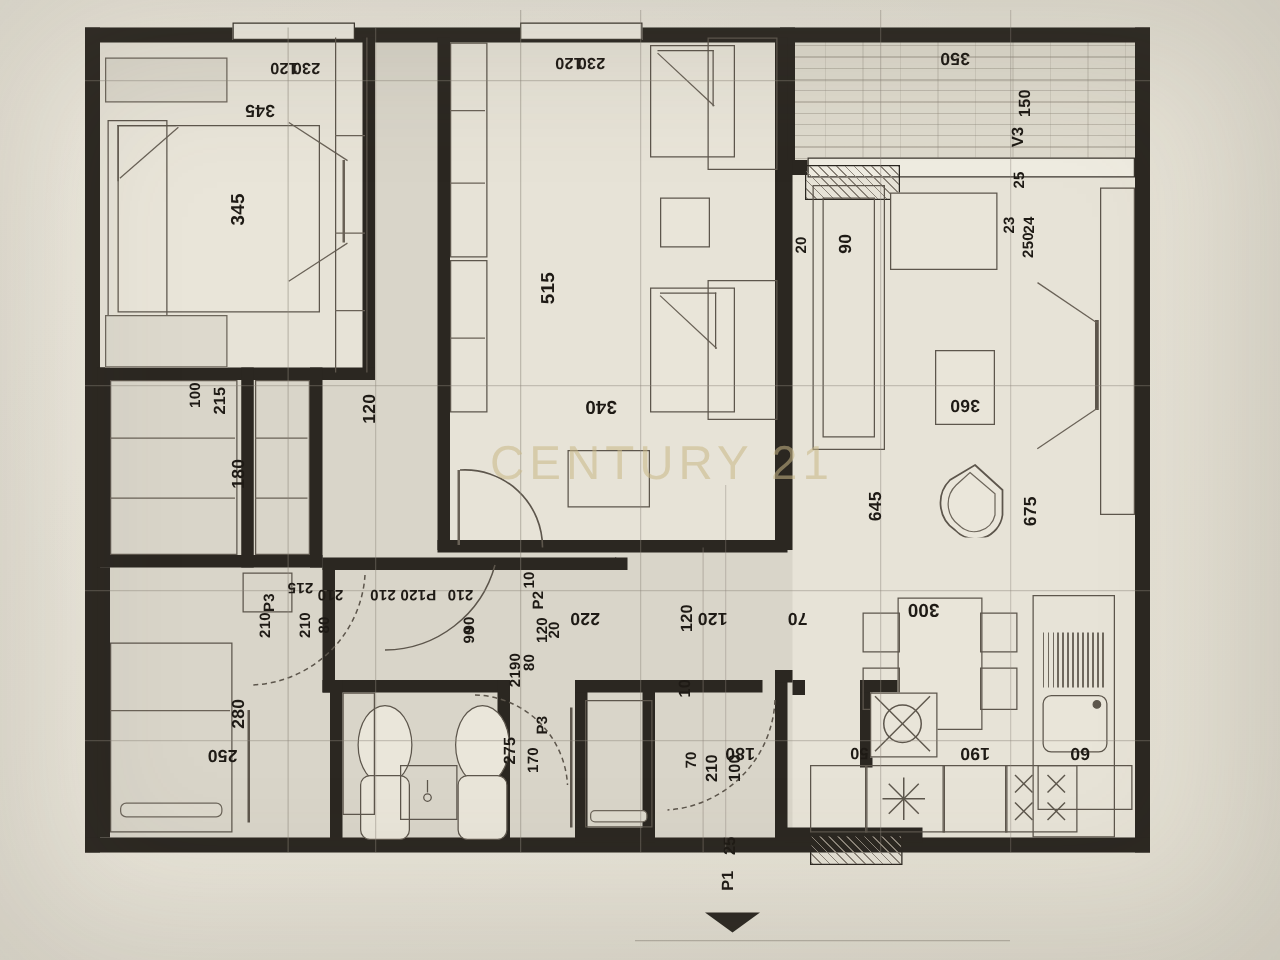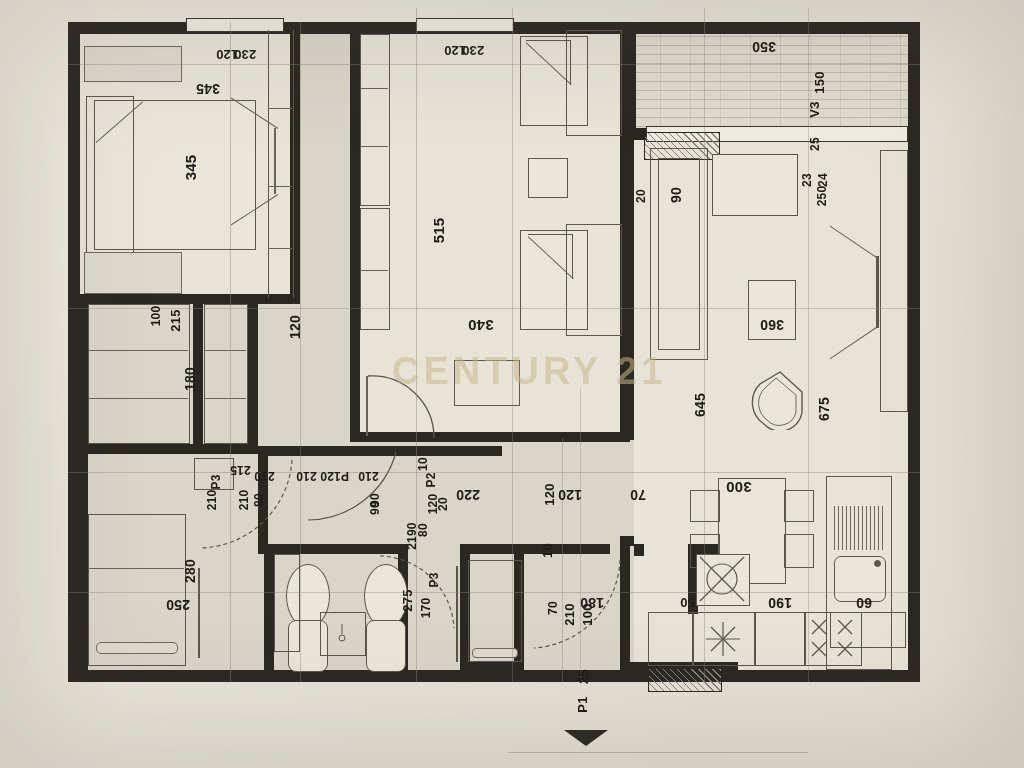--- a/index.html
+++ b/index.html
@@ -35,21 +35,21 @@
   .terr{position:absolute;background:#dedacd;
      background-image:repeating-linear-gradient(0deg,rgba(130,123,110,.35) 0 1px,transparent 1px 9px),
                       repeating-linear-gradient(90deg,rgba(130,123,110,.18) 0 1px,transparent 1px 30px);}
 
   
   .dim{position:absolute;color:#1e1a15;font-weight:700;letter-spacing:.2px;
        white-space:nowrap;line-height:1;}
   .r180{transform:rotate(180deg);transform-origin:center;}
   .r90 {transform:rotate(-90deg) ;transform-origin:center;}
 
-  .wm{position:absolute;color:#c9b887;opacity:.55;font-weight:700;
+  .wm{position:absolute;color:#c9b887;opacity:.55;font-weight:400;
       letter-spacing:4px;white-space:nowrap;pointer-events:none;}
 
   .arrowdn{position:absolute;width:0;height:0;border-left:22px solid transparent;
            border-right:22px solid transparent;border-top:16px solid #2b2721;}
   .circ{position:absolute;border:1.2px solid #5d564c;border-radius:50%;}
   .ell{position:absolute;border:1.3px solid #5d564c;border-radius:50%;background:#eae6da;}
   .sw{position:absolute;background:#5d564c;}
 </style>
 </head>
 <body>

